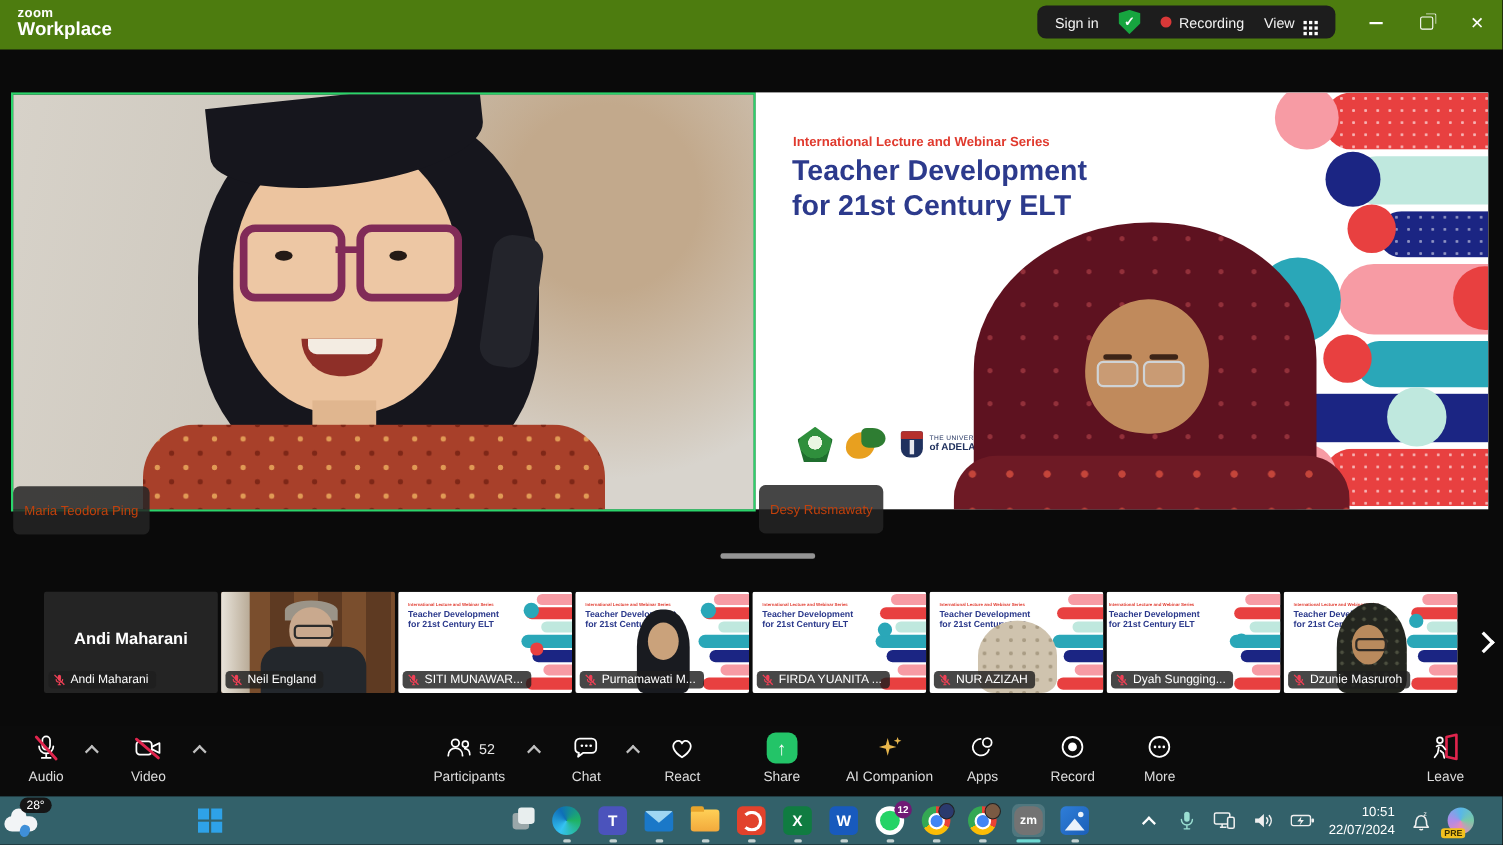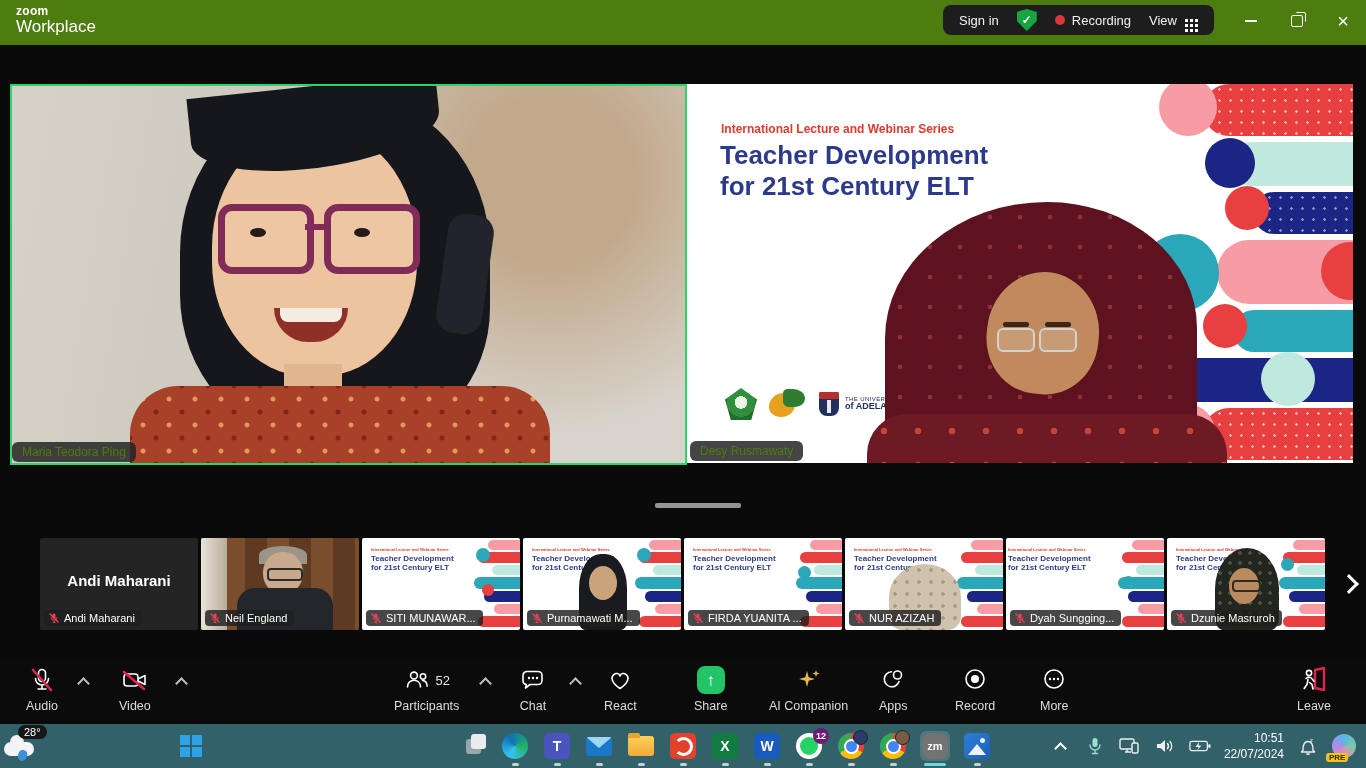--- a/index.html
+++ b/index.html
@@ -4,21 +4,21 @@
 <style>
   html,body{margin:0;padding:0;}
   body{width:1366px;height:768px;background:#0a0a0a;overflow:hidden;
        font-family:"Liberation Sans",sans-serif;position:relative;}
   svg{display:block;}
 
   
   #titlebar{position:absolute;left:0;top:0;width:1366px;height:45px;background:#4d7c0f;}
   #logo{position:absolute;left:16px;top:5px;color:#fff;line-height:1.05;}
   #logo .l1{font-size:12px;font-weight:600;letter-spacing:.3px;}
-  #logo .l2{font-size:17px;font-weight:400;}
+  #logo .l2{font-size:17px;font-weight:700;}
   #tb-cluster{position:absolute;right:152px;top:5px;height:30px;background:#1d1d1d;border-radius:8px;
               display:flex;align-items:center;gap:18px;padding:0 16px;color:#f2f2f2;font-size:13px;}
   .shield{width:20px;height:22px;background:#17a53f;clip-path:polygon(50% 0,100% 14%,100% 55%,50% 100%,0 55%,0 14%);
           display:flex;align-items:center;justify-content:center;color:#fff;font-size:12px;font-weight:700;}
   .recwrap{display:flex;align-items:center;gap:7px;}
   .recdot{width:10px;height:10px;border-radius:50%;background:#d93838;}
   .viewwrap{display:flex;align-items:center;gap:8px;}
   .gridicon{width:3px;height:3px;background:#fff;box-shadow:5px 0 #fff,10px 0 #fff,0 5px #fff,5px 5px #fff,10px 5px #fff,0 10px #fff,5px 10px #fff,10px 10px #fff;margin-right:10px;}
   .winbtn{position:absolute;top:0;width:46px;height:42px;display:flex;align-items:center;justify-content:center;color:#fff;}
   #btn-min span{display:block;width:12px;height:2px;background:#fff;}
@@ -26,21 +26,21 @@
   #btn-max i:before{content:"";position:absolute;left:2px;top:-4px;width:10px;height:10px;border:1.5px solid #fff;border-radius:2px;clip-path:polygon(20% 0,100% 0,100% 80%,80% 80%,80% 20%,20% 20%);}
   #btn-close{font-size:20px;line-height:20px;}
 
   
   #tile-left{position:absolute;left:10px;top:84px;width:673px;height:377px;border:2px solid #2bd46b;
              background:radial-gradient(circle at 80% 25%,#c2a98c 0 14%,rgba(0,0,0,0) 42%),
                         radial-gradient(circle at 88% 70%,#d8d4cd 0 25%,rgba(0,0,0,0) 55%),
                         linear-gradient(100deg,#d7d2c9,#c9c3b8 55%,#d2cdc6);overflow:hidden;}
   #tile-right{position:absolute;left:687px;top:84px;width:666px;height:379px;background:#fff;overflow:hidden;}
   .nametag{position:absolute;display:flex;align-items:center;gap:5px;background:rgba(36,36,36,.85);
-           color:#4d7c0f;font-size:12px;padding:3px 10px;border-radius:6px;white-space:nowrap;}
+           color:#c2410c;font-size:12px;padding:15px 10px;border-radius:6px;white-space:nowrap;}
   
   .m-hair{position:absolute;left:168px;top:8px;width:310px;height:345px;background:#16161d;border-radius:46% 46% 38% 42%;}
   .m-face{position:absolute;left:200px;top:42px;width:205px;height:248px;background:#ecc49f;border-radius:48% 48% 46% 46%;}
   .m-fringe{position:absolute;left:178px;top:0px;width:250px;height:82px;background:#16161d;border-radius:0 0 55% 45%;transform:rotate(-6deg);}
   .m-glass{position:absolute;top:118px;width:82px;height:56px;border:7px solid #812b58;border-radius:14px;background:rgba(255,255,255,.06);}
   .m-bridge{position:absolute;left:293px;top:138px;width:20px;height:6px;background:#812b58;}
   .m-eye{position:absolute;top:142px;width:16px;height:9px;background:#241a16;border-radius:50%;}
   .m-smile{position:absolute;left:262px;top:222px;width:74px;height:34px;background:#8e2f28;border-radius:0 0 40px 40px;overflow:hidden;}
   .m-teeth{position:absolute;left:6px;top:0;width:62px;height:14px;background:#f3ece2;border-radius:0 0 8px 8px;}
   .m-phone{position:absolute;left:430px;top:128px;width:46px;height:120px;background:#23242b;border-radius:18px;transform:rotate(8deg);}
@@ -149,21 +149,21 @@
   .searchimg{margin-left:auto;width:34px;height:24px;border-radius:5px;background:#fdf8ef;position:relative;overflow:hidden;flex:none;}
   .searchimg:before{content:"";position:absolute;left:3px;top:3px;width:10px;height:10px;background:#3f9b3f;border-radius:50%;box-shadow:17px 0 #3f9b3f;}
   .searchimg:after{content:"";position:absolute;left:6px;top:12px;width:22px;height:9px;border-bottom:3px solid #e07a2a;border-radius:0 0 50% 50%;}
   .tkicon{position:absolute;top:7px;width:30px;height:30px;display:flex;align-items:center;justify-content:center;}
   .runline{position:absolute;left:12px;bottom:-5px;width:7px;height:3px;background:#c3d2d2;border-radius:2px;}
   .tk-active{background:rgba(255,255,255,.14);border-radius:6px;}
   .tk-active .runline{left:4px;width:22px;background:#6fd8d2;}
   .sq{border-radius:5px;width:26px;height:26px;display:flex;align-items:center;justify-content:center;color:#fff;font-weight:700;font-size:14px;}
   .badge{position:absolute;top:-5px;right:-7px;background:#701a75;color:#fff;font-size:9px;min-width:16px;height:16px;border-radius:8px;display:flex;align-items:center;justify-content:center;font-weight:700;}
   .profdot{position:absolute;top:-3px;right:-4px;width:13px;height:13px;border-radius:50%;border:1px solid #222;}
-  #tray{position:absolute;right:0;top:0;height:44px;display:flex;align-items:center;gap:13px;padding-right:10px;color:#fff;}
+  #tray{position:absolute;right:0;top:0;height:44px;display:flex;align-items:center;gap:13px;padding-right:26px;color:#fff;}
   .trayico{display:flex;align-items:center;justify-content:center;width:22px;height:24px;}
   #clock{text-align:right;font-size:12px;line-height:1.35;color:#fff;}
   .copilot{width:24px;height:24px;border-radius:50%;background:conic-gradient(#58b7e8,#7ac9a8,#e88bb8,#b08be8,#58b7e8);position:relative;}
   .copilot .pre{position:absolute;left:-6px;bottom:-4px;background:#f3c11f;color:#3a2f00;font-size:8px;font-weight:700;padding:0 3px;border-radius:3px;}
   .chev-up{width:10px;height:10px;position:relative;}
   .chev-up:before{content:"";position:absolute;left:1px;top:3px;width:7px;height:7px;border-left:2px solid #fff;border-top:2px solid #fff;transform:rotate(45deg);}
 </style>
 </head>
 <body>
 

